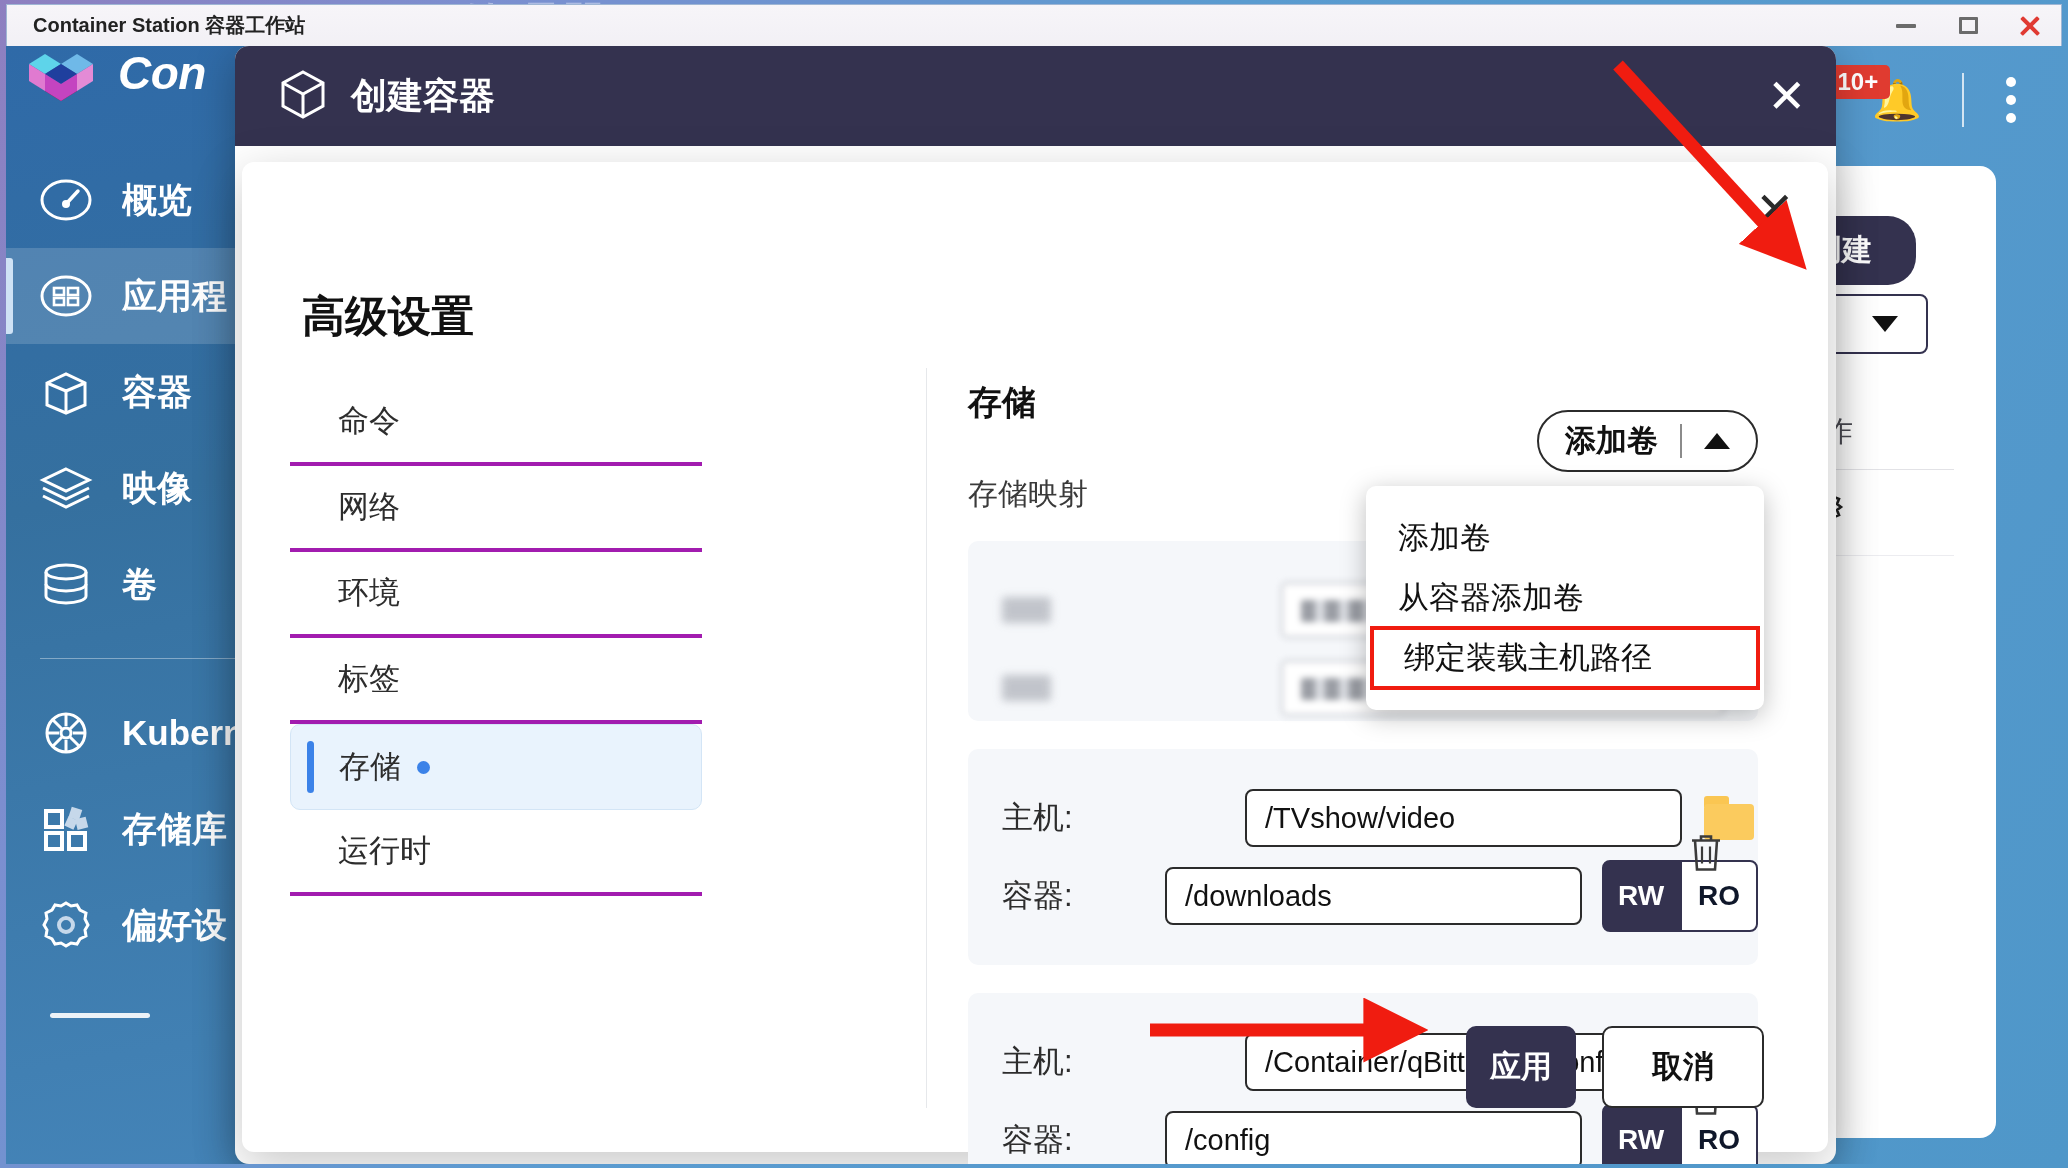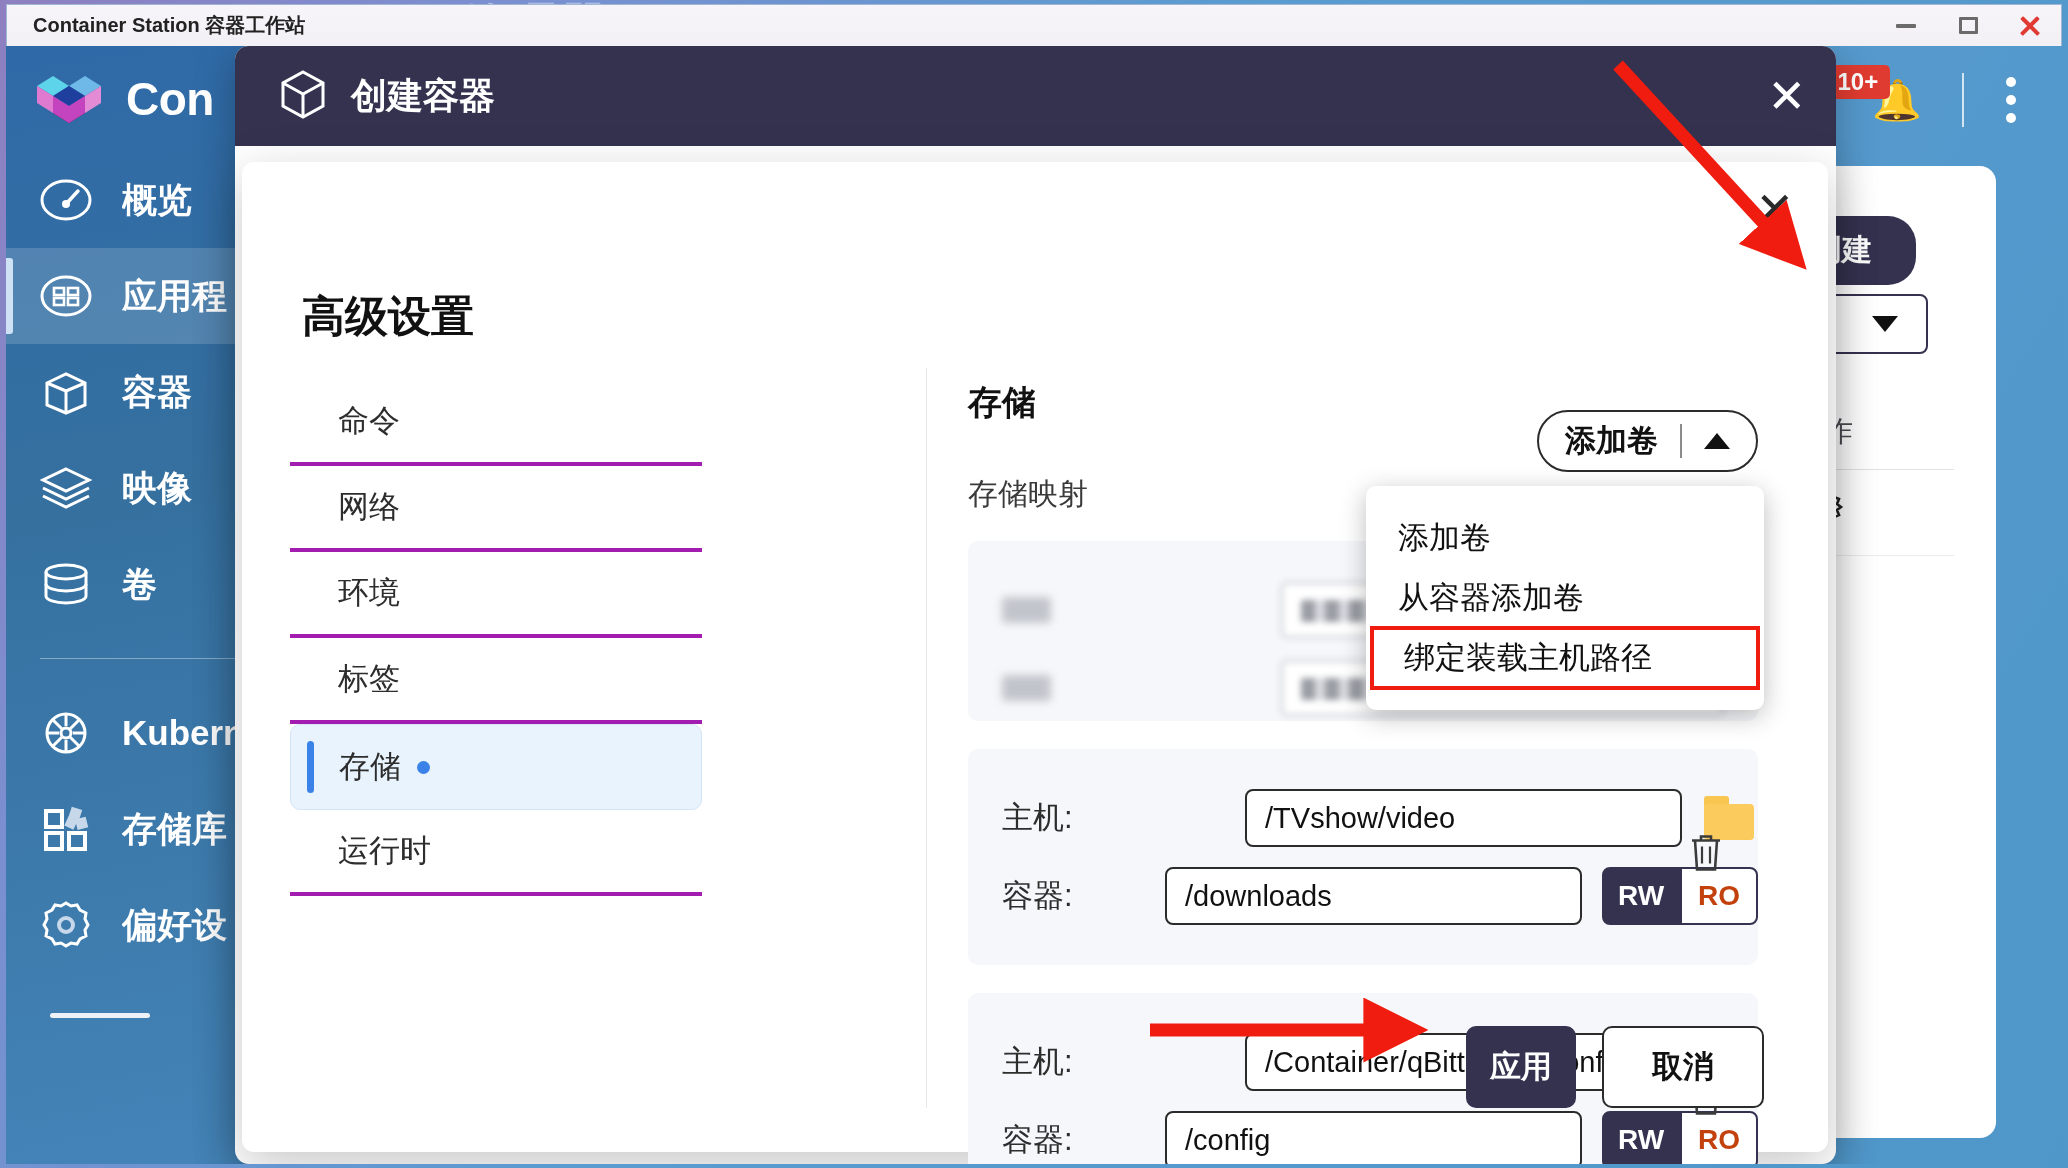--- a/index.html
+++ b/index.html
@@ -52,21 +52,21 @@
     position: absolute; left: 6px; top: 46px; width: 2056px; height: 1118px;
     overflow: hidden;
   }
 
   
   .sidebar {
     position: absolute; left: 0; top: 0; width: 291px; height: 1118px;
     background: linear-gradient(170deg,#2f6aa8 0%,#35709f 40%,#4484b8 100%);
     color: #fff;
   }
-  .brand { display: flex; align-items: center; height: 106px; padding-left: 26px; }
+  .brand { display: flex; align-items: flex-start; height: 106px; padding-left: 18px; font-style: italic; }
   .brand-logo { width: 74px; height: 62px; position: relative; flex: none; }
   .brand-text {
     margin-left: 20px; font-size: 46px; font-weight: 700; letter-spacing: -0.5px;
     white-space: nowrap; overflow: hidden;
   }
   .nav-item {
     position: relative; display: flex; align-items: center;
     height: 96px; padding-left: 30px; white-space: nowrap;
   }
   .nav-item.active { background: rgba(255,255,255,0.16); }
@@ -260,25 +260,25 @@
   .folder-icon::before {
     content: ""; position: absolute; left: 0; top: 0; width: 25px; height: 11px;
     background: #fac652; border-radius: 3px 3px 0 0;
   }
   .folder-icon::after {
     content: ""; position: absolute; left: 0; top: 8px; width: 50px; height: 36px;
     background: #fbcb5e; border-radius: 4px;
   }
   .rw-ro { display: flex; margin-left: 20px; }
   .rw-ro > div {
-    width: 78px; height: 58px; display: flex; align-items: center; justify-content: center;
+    width: 78px; height: 72px; display: flex; align-items: center; justify-content: center;
     font-size: 28px; font-weight: 700; border: 2px solid #34324f; cursor: pointer;
   }
   .rw-on { background: #34324f; color: #fff; border-radius: 8px 0 0 8px; }
-  .ro-off { background: #fff; color: #c2410c; border-radius: 0 8px 8px 0; border-left: none; }
+  .ro-off { background: #fff; color: #0f172a; border-radius: 0 8px 8px 0; border-left: none; }
   .trash-icon {
     position: absolute; right: 34px; top: 50%; transform: translateY(-50%);
     font-size: 40px; color: #3b3b3b; cursor: pointer;
   }
 
   
   .adv-footer {
     position: absolute; right: 64px; bottom: 44px; display: flex; gap: 26px;
   }
   .btn-apply {

